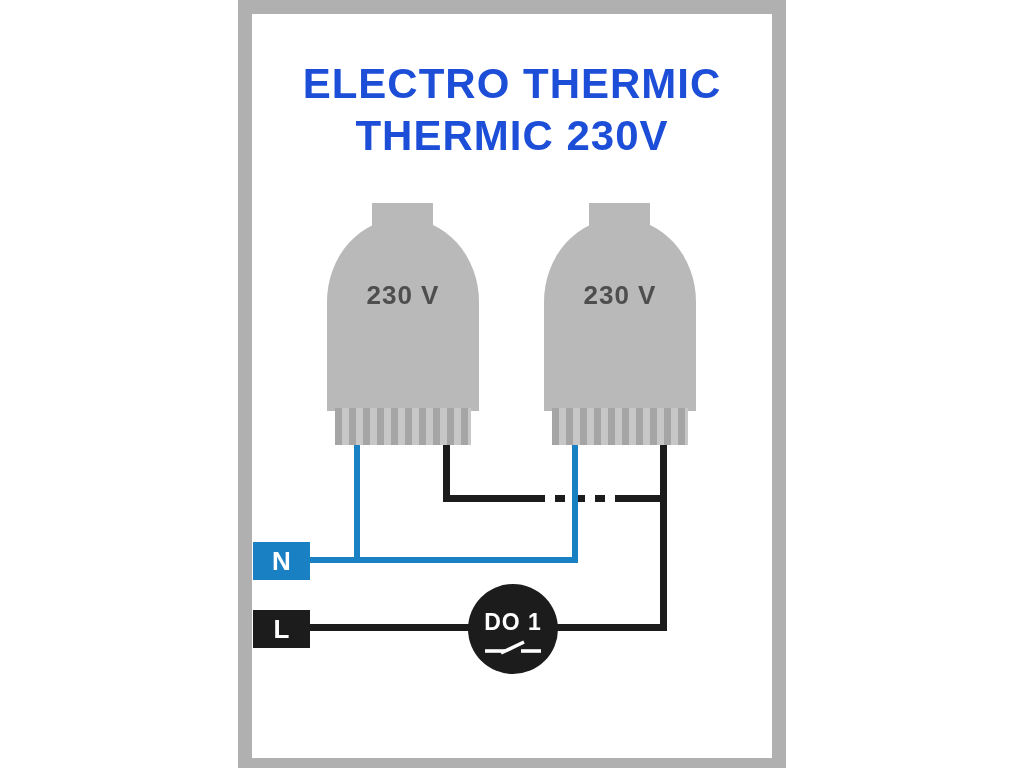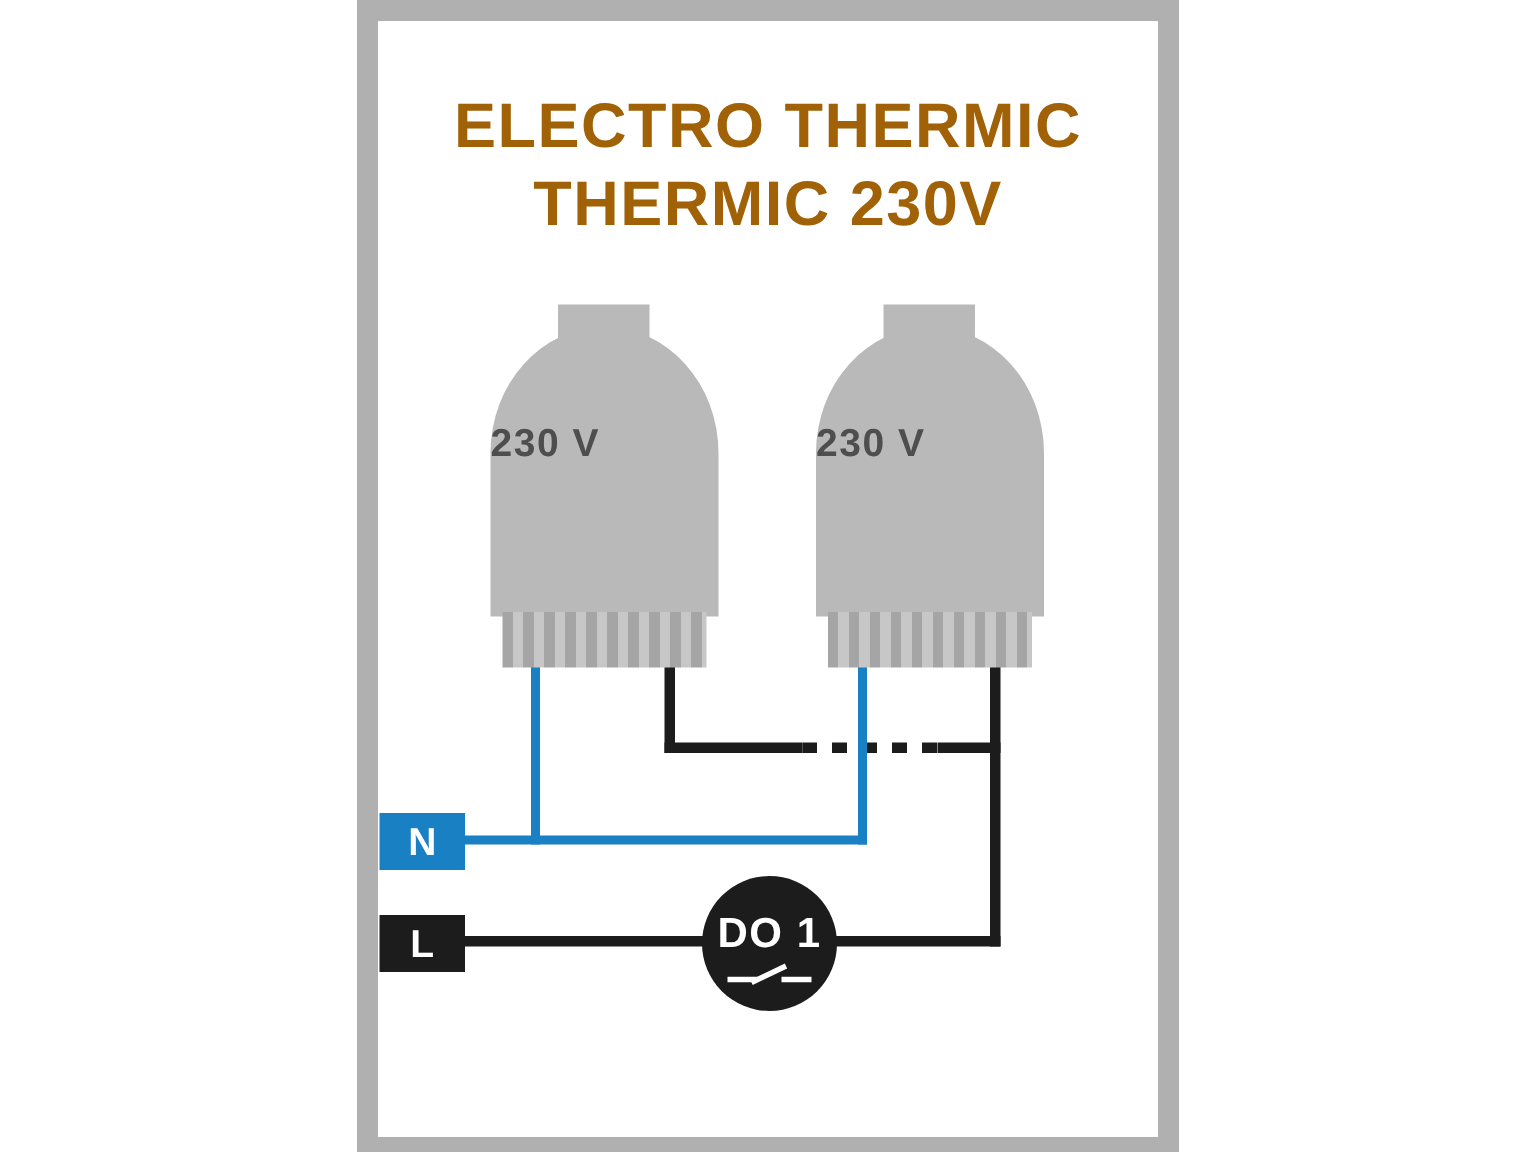--- a/index.html
+++ b/index.html
@@ -22,38 +22,38 @@
   .title{
     position:absolute;
     left:238px;top:58px;
     width:548px;
     margin:0;
     text-align:center;
     font-size:42px;
     font-weight:700;
     line-height:52px;
     letter-spacing:1px;
-    color:#a16207;
+    color:#1d4ed8;
     z-index:1;
   }
   
   .valve{position:absolute;top:203px;width:152px;height:242px;z-index:5;}
   .valve-left{left:327px;}
   .valve-right{left:544px;}
   .valve .nub{
     position:absolute;left:45px;top:0;
     width:61px;height:24px;
     background:#b9b9b9;
   }
   .valve .body{
     position:absolute;left:0;top:15px;
     width:152px;height:193px;
     background:#b9b9b9;
     border-radius:76px 76px 0 0 / 84px 84px 0 0;
-    display:flex;
+    display:flex;justify-content:center;
   }
   .voltage{
     margin-top:62px;
     font-size:26px;
     font-weight:700;
     letter-spacing:1px;
     color:#4e4e4e;
   }
   .valve .ribs{
     position:absolute;left:8px;top:205px;
@@ -98,21 +98,21 @@
     position:absolute;
     left:468px;top:584px;
     width:90px;height:90px;
     border-radius:50%;
     background:#1c1c1c;
     display:flex;flex-direction:column;align-items:center;justify-content:center;
     z-index:6;
   }
   .do1 .do1-label{
     color:#ffffff;
-    font-size:28px;font-weight:700;
+    font-size:23px;font-weight:700;
     letter-spacing:1px;
     margin-top:6px;
   }
   .do1 svg{margin-top:3px;display:block;}
 </style>
 </head>
 <body>
 
 <div class="stage">
 

